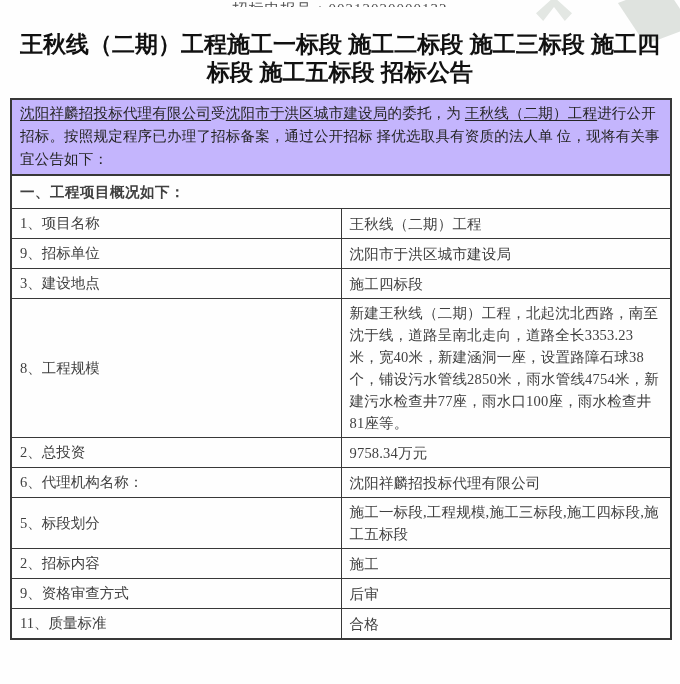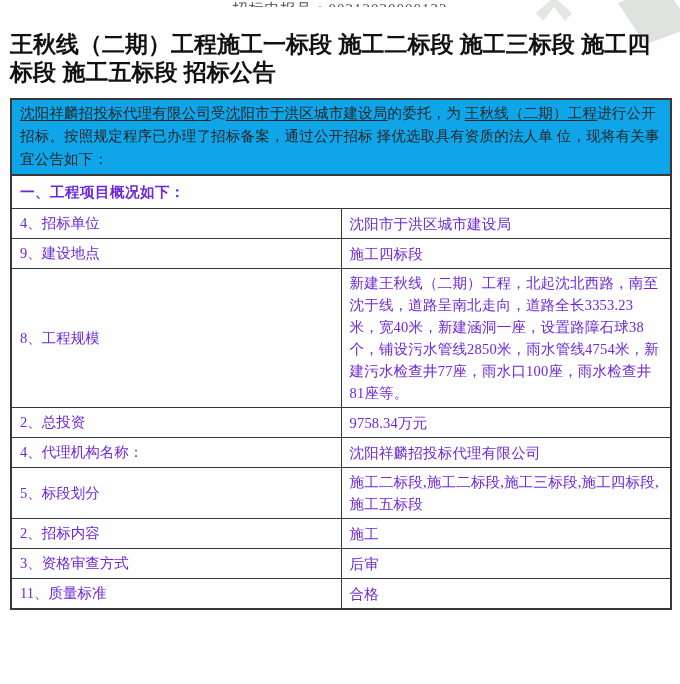--- a/index.html
+++ b/index.html
@@ -29,45 +29,45 @@
     clip-path: polygon(50% 0, 100% 68%, 80% 100%, 50% 42%, 20% 100%, 0 68%);
   }
   .wm-corner {
     top: -16px; right: -14px; width: 78px; height: 62px; background: #dfe3df;
     transform: rotate(18deg);
     clip-path: polygon(50% 0, 100% 50%, 50% 100%, 0 50%);
   }
   h1.title {
     position: relative; z-index: 1;
     margin: 30px 10px 12px 10px;
-    text-align: left;
+    text-align: center;
     font-family: "Liberation Sans", sans-serif;
     font-size: 23px; line-height: 28px; font-weight: bold;
     color: #111;
   }
   .intro-box {
     position: relative; z-index: 1;
     margin: 0 8px 0 10px;
     border: 2px solid #383838;
     padding: 2px 8px 3px 8px;
     font-size: 14.5px; line-height: 23px; letter-spacing: 0.2px;
     color: #252525;
-    background: #0ea5e9;
+    background: #c4b5fd;
   }
   .intro-box .u { text-decoration: underline; text-underline-offset: 2px; }
   table.project {
     position: relative; z-index: 1;
     border-collapse: collapse; table-layout: fixed;
     margin: -2px 0 0 10px; width: 662px;
     border: 2px solid #383838;
     background: #fefefe;
   }
   table.project td {
     border: 1px solid #383838;
-    font-size: 14.5px; color: #6d28d9;
+    font-size: 14.5px; color: #404040;
     padding: 3px 8px; vertical-align: middle;
     overflow: hidden;
   }
   td.section-cell {
     font-weight: bold; font-size: 15.5px; color: #161616;
     height: 26px; letter-spacing: 0.5px;
   }
   td.label-cell { width: 146px; height: 23px; }
   td.value-cell { line-height: 22px; letter-spacing: 0.2px; }
 </style>
@@ -87,50 +87,54 @@
 
   <div class="intro-box">
     <span id="intro-paragraph-text"><span class="u">沈阳祥麟招投标代理有限公司</span><span>受</span><span class="u">沈阳市于洪区城市建设局</span><span>的委托，为 </span><span class="u">王秋线（二期）工程</span><span>进行公开招标。按照规定程序已办理了招标备案，通过公开招标 择优选取具有资质的法人单 位，现将有关事宜公告如下：</span></span>
   </div>
 
   <table class="project">
     <tbody id="table-body">
       <tr>
         <td class="section-cell" colspan="2">一、工程项目概况如下：</td>
       </tr>
+    <tr>
+          <td class="label-cell">1、项目名称</td>
+          <td class="value-cell">王秋线（二期）工程</td>
+        </tr>
         <tr>
-          <td class="label-cell">4、招标单位</td>
+          <td class="label-cell">9、招标单位</td>
           <td class="value-cell">沈阳市于洪区城市建设局</td>
         </tr>
         <tr>
-          <td class="label-cell">9、建设地点</td>
+          <td class="label-cell">3、建设地点</td>
           <td class="value-cell">施工四标段</td>
         </tr>
         <tr>
           <td class="label-cell">8、工程规模</td>
           <td class="value-cell">新建王秋线（二期）工程，北起沈北西路，南至沈于线，道路呈南北走向，道路全长3353.23米，宽40米，新建涵洞一座，设置路障石球38个，铺设污水管线2850米，雨水管线4754米，新建污水检查井77座，雨水口100座，雨水检查井81座等。</td>
         </tr>
         <tr>
           <td class="label-cell">2、总投资</td>
           <td class="value-cell">9758.34万元</td>
         </tr>
         <tr>
-          <td class="label-cell">4、代理机构名称：</td>
+          <td class="label-cell">6、代理机构名称：</td>
           <td class="value-cell">沈阳祥麟招投标代理有限公司</td>
         </tr>
         <tr>
           <td class="label-cell">5、标段划分</td>
-          <td class="value-cell">施工二标段,施工二标段,施工三标段,施工四标段,施工五标段</td>
+          <td class="value-cell">施工一标段,工程规模,施工三标段,施工四标段,施工五标段</td>
         </tr>
         <tr>
           <td class="label-cell">2、招标内容</td>
           <td class="value-cell">施工</td>
         </tr>
         <tr>
-          <td class="label-cell">3、资格审查方式</td>
+          <td class="label-cell">9、资格审查方式</td>
           <td class="value-cell">后审</td>
         </tr>
         <tr>
           <td class="label-cell">11、质量标准</td>
           <td class="value-cell">合格</td>
         </tr>
       </tbody>
   </table>
 
 </div>

